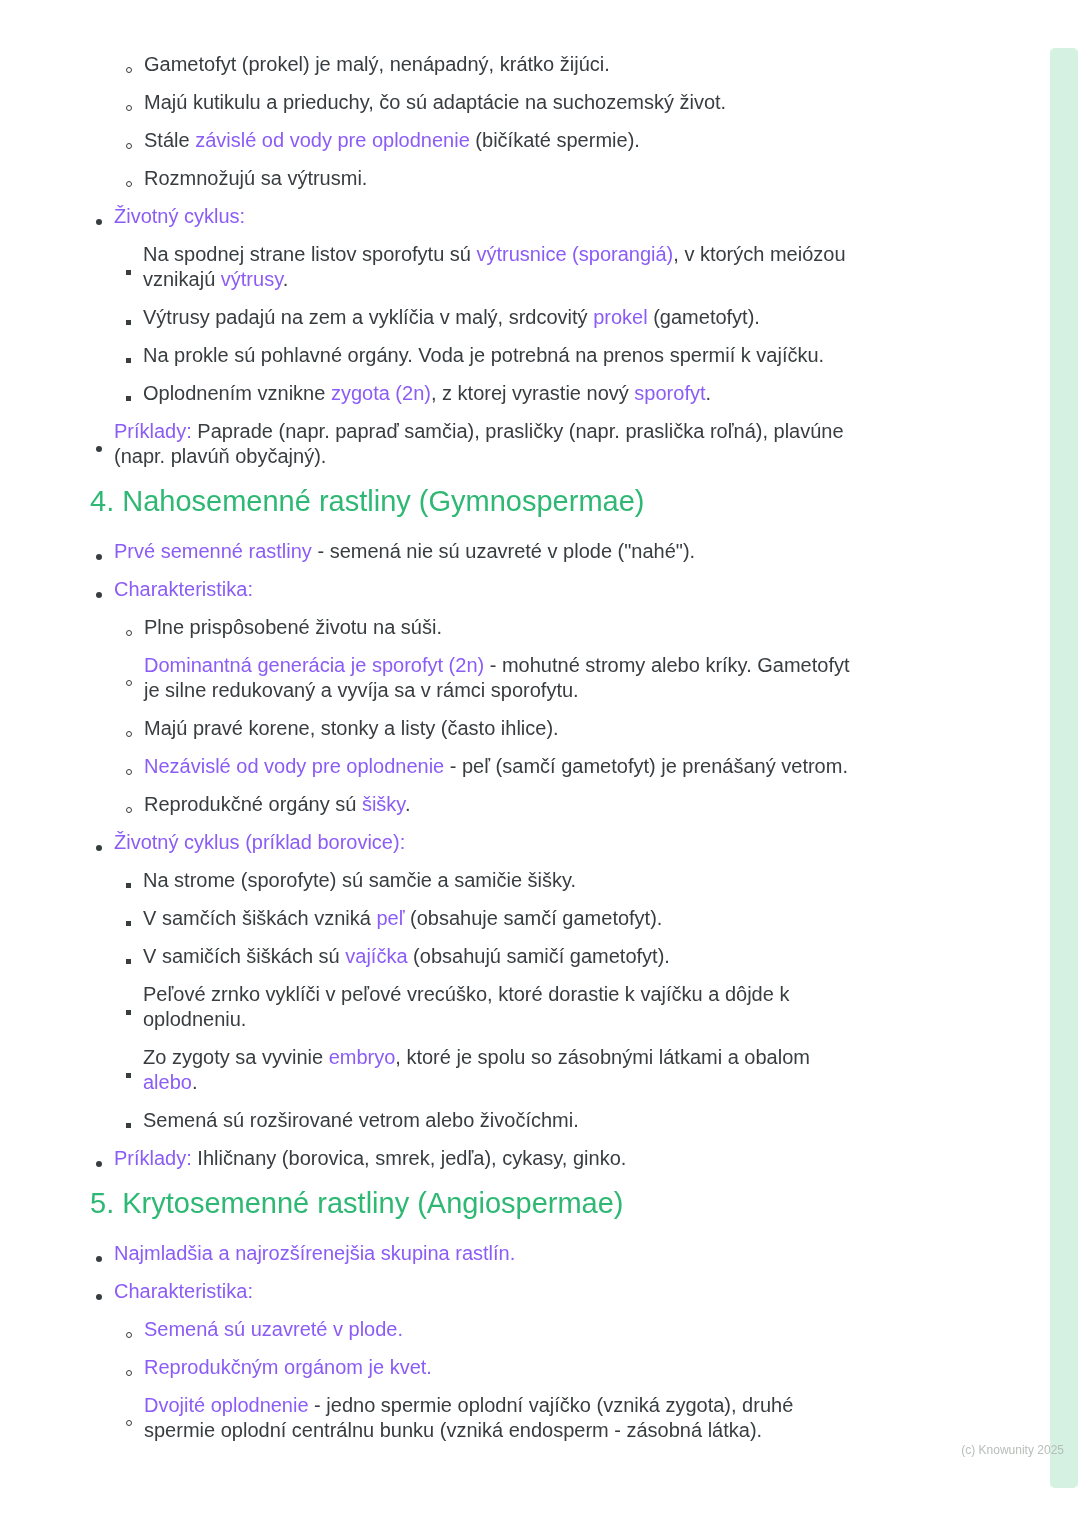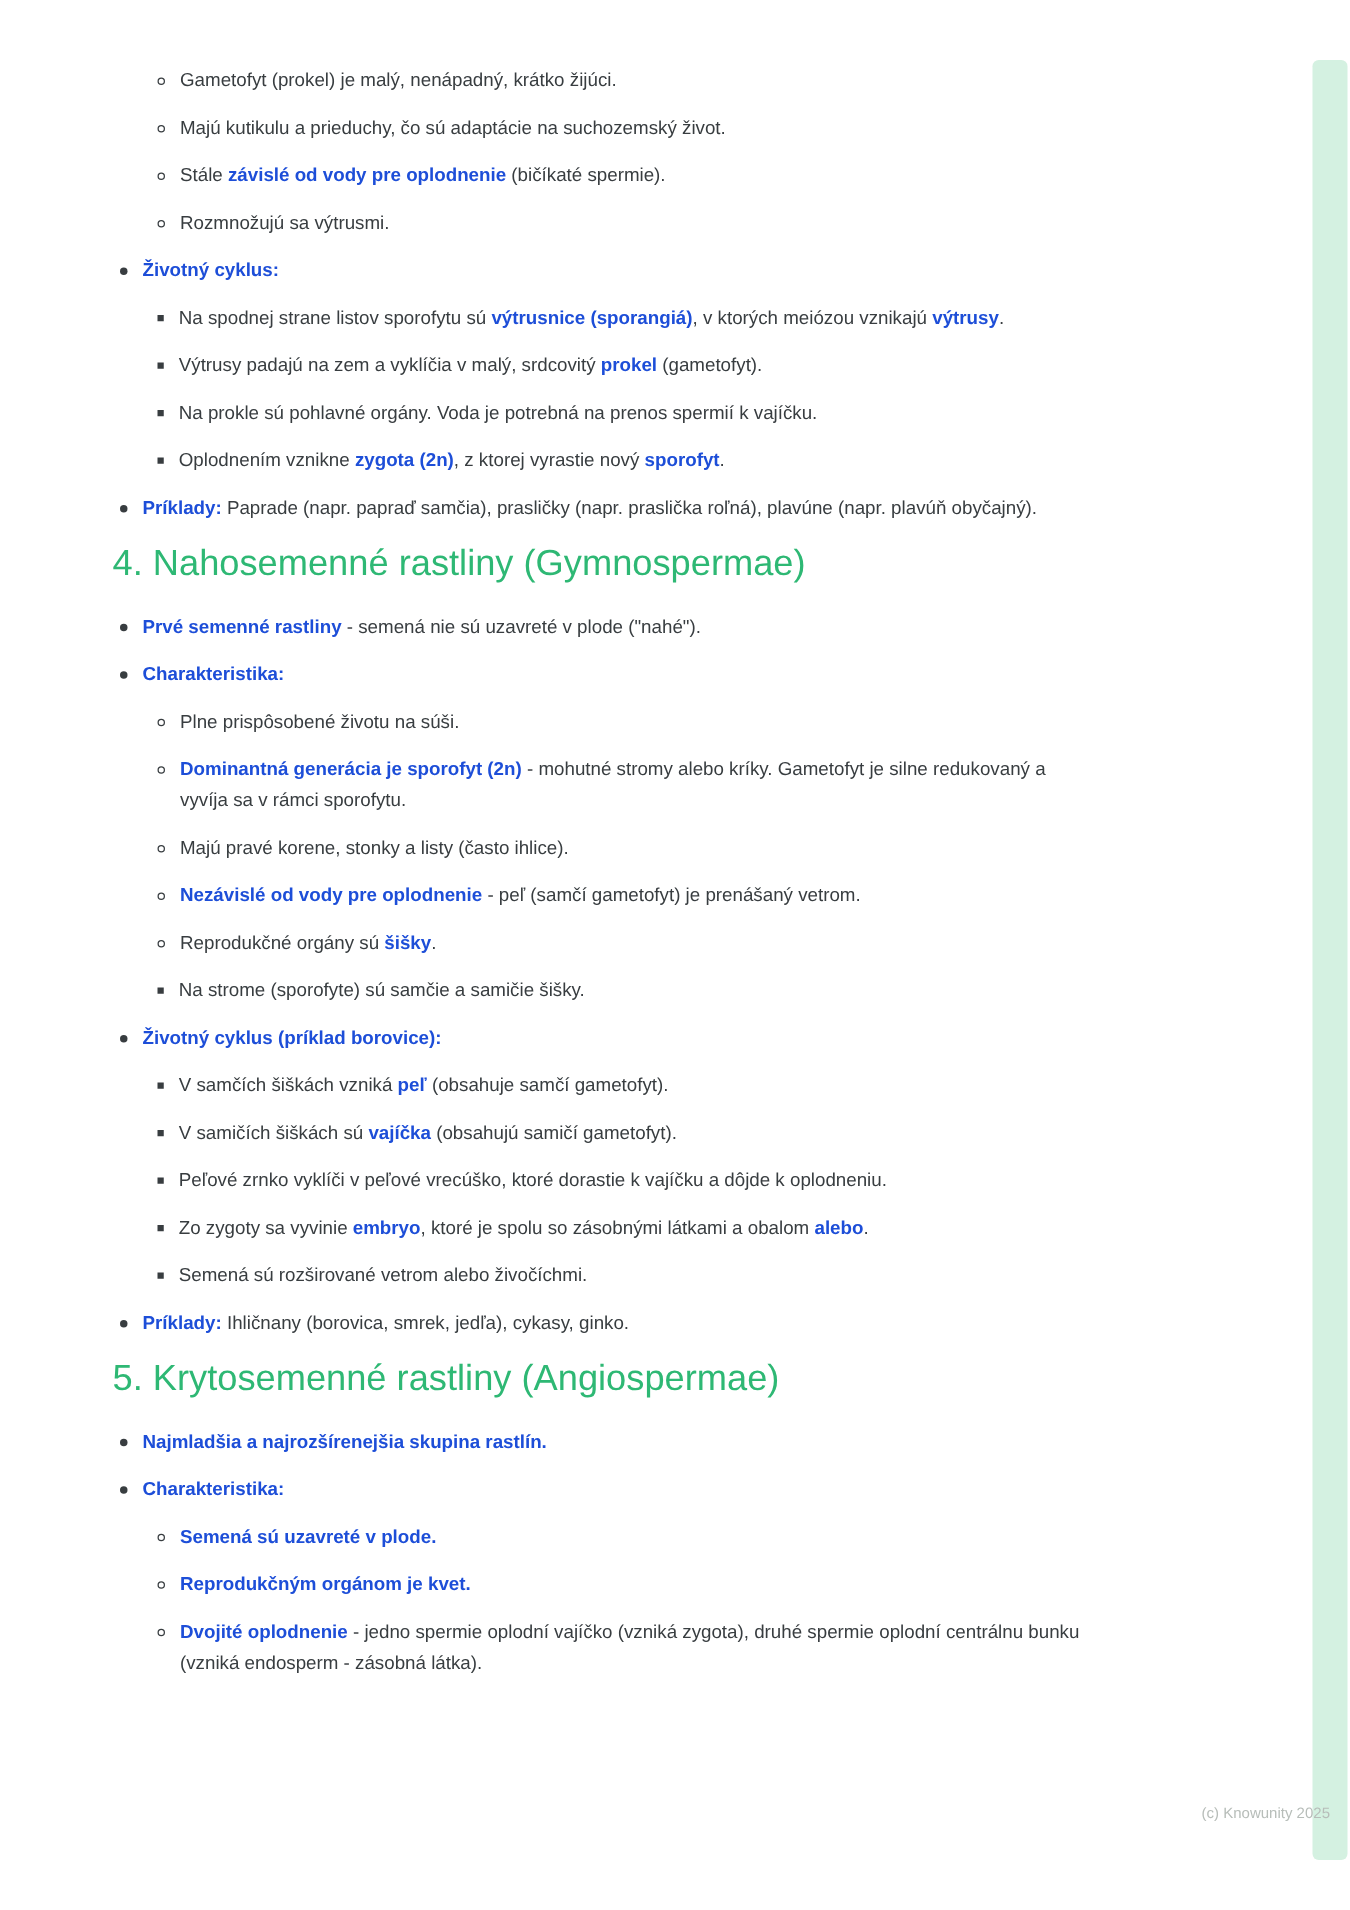--- a/index.html
+++ b/index.html
@@ -24,23 +24,23 @@
   }
   .doc {
     position: absolute;
     top: 52px;
     left: 90px;
     width: 775px;
     z-index: 1;
   }
   .item {
     display: flex;
-    align-items: flex-start;
+    align-items: center;
     margin-bottom: 13px;
-    font-size: 15px;
+    font-size: 20px;
     line-height: 25px;
   }
   .item.level-1 { margin-left: 6px; }
   .item.level-2 { margin-left: 36px; }
   .marker {
     flex: 0 0 auto;
     display: inline-block;
     margin-right: 12px;
   }
   .marker.disc {
@@ -55,21 +55,21 @@
     background: transparent;
     border: 1.5px solid currentColor;
     border-radius: 50%;
   }
   .marker.square {
     width: 5px; height: 5px;
     margin-top: 10px;
     background: currentColor;
   }
   .text { display: inline; }
-  .text strong { font-weight: 700; color: #1d4ed8; }
+  .text strong { font-weight: 400; color: #8b5cf6; }
   .section-heading {
     font-size: 29px;
     font-weight: 400;
     color: var(--accent, #2eb874);
     margin: 18px 0 24px 0;
     line-height: 28px;
   }
   .copyright {
     position: absolute;
     top: 1443px;
@@ -148,27 +148,27 @@
         <span class="text"><span>Majú pravé korene, stonky a listy (často ihlice).</span></span>
       </div>
       <div class="item level-2">
         <span class="marker circle"></span>
         <span class="text"><strong>Nezávislé od vody pre oplodnenie</strong><span> - peľ (samčí gametofyt) je prenášaný vetrom.</span></span>
       </div>
       <div class="item level-2">
         <span class="marker circle"></span>
         <span class="text"><span>Reprodukčné orgány sú </span><strong>šišky</strong><span>.</span></span>
       </div>
+      <div class="item level-1">
+        <span class="marker disc"></span>
+        <span class="text"><strong>Životný cyklus (príklad borovice):</strong></span>
+      </div>
       <div class="item level-2">
         <span class="marker square"></span>
         <span class="text"><span>Na strome (sporofyte) sú samčie a samičie šišky.</span></span>
-      </div>
-      <div class="item level-1">
-        <span class="marker disc"></span>
-        <span class="text"><strong>Životný cyklus (príklad borovice):</strong></span>
       </div>
       <div class="item level-2">
         <span class="marker square"></span>
         <span class="text"><span>V samčích šiškách vzniká </span><strong>peľ</strong><span> (obsahuje samčí gametofyt).</span></span>
       </div>
       <div class="item level-2">
         <span class="marker square"></span>
         <span class="text"><span>V samičích šiškách sú </span><strong>vajíčka</strong><span> (obsahujú samičí gametofyt).</span></span>
       </div>
       <div class="item level-2">

